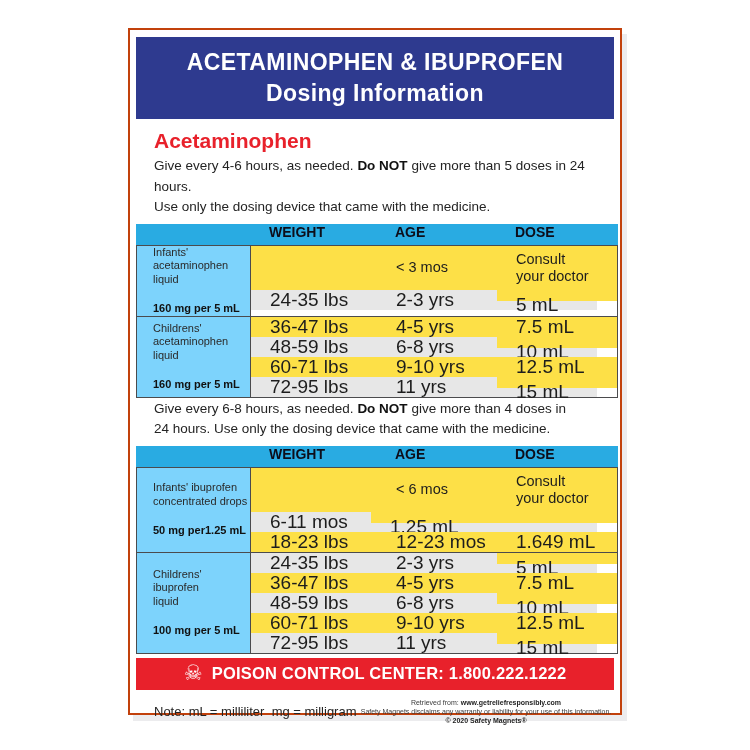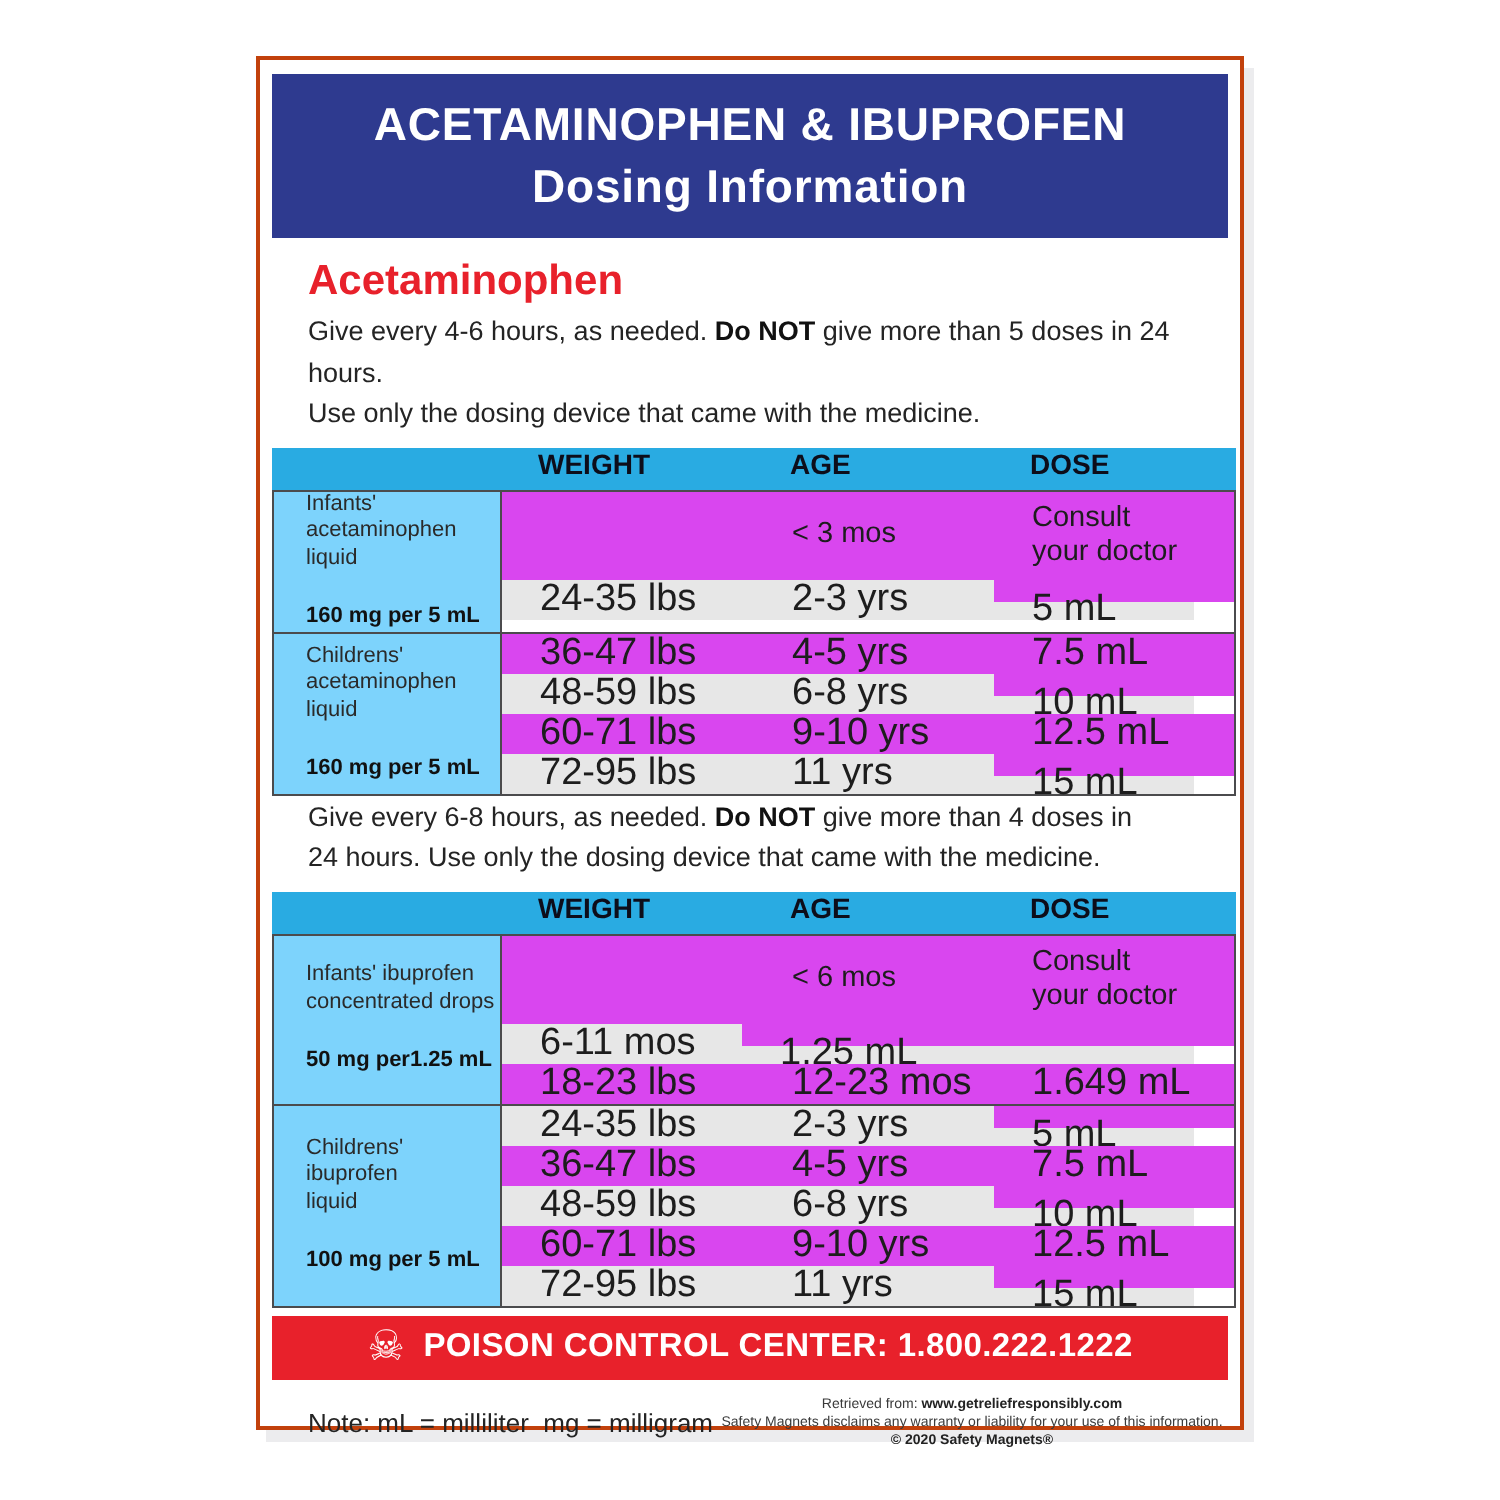--- a/index.html
+++ b/index.html
@@ -47,21 +47,21 @@
   .tgroup.sep{border-top:1.5px solid #4b4b4d;}
   .tlabel{
     flex:0 0 114px;width:114px;box-sizing:border-box;
     border-right:1.5px solid #4b4b4d;
     display:flex;flex-direction:column;justify-content:center;
     padding-left:16px;background:#7dd3fc;
   }
   .product{font-size:11px;line-height:13.5px;color:#2a2a2a;white-space:pre-line;}
   .strength{font-size:11px;line-height:13.5px;font-weight:bold;margin-top:16px;color:#111111;}
   .trows{flex:1;display:flex;flex-direction:column;}
-  .trow{display:flex;height:20px;background:#d946ef;}
+  .trow{display:flex;height:20px;background:#fde047;}
   .trow.tall{height:44px;}
   .cell{
     display:flex;align-items:center;box-sizing:border-box;
     padding-left:19px;font-size:19px;color:#1d1d1d;white-space:pre-line;
   }
   .cell.weight{width:126px;flex:0 0 126px;}
   .cell.age{width:120px;flex:0 0 120px;}
   .cell.dose{flex:1;}
   .trow.tall .cell{font-size:14.5px;line-height:17px;}
   .trow.stripe .cell.weight,.trow.stripe .cell.age{background:#e7e7e7;}

